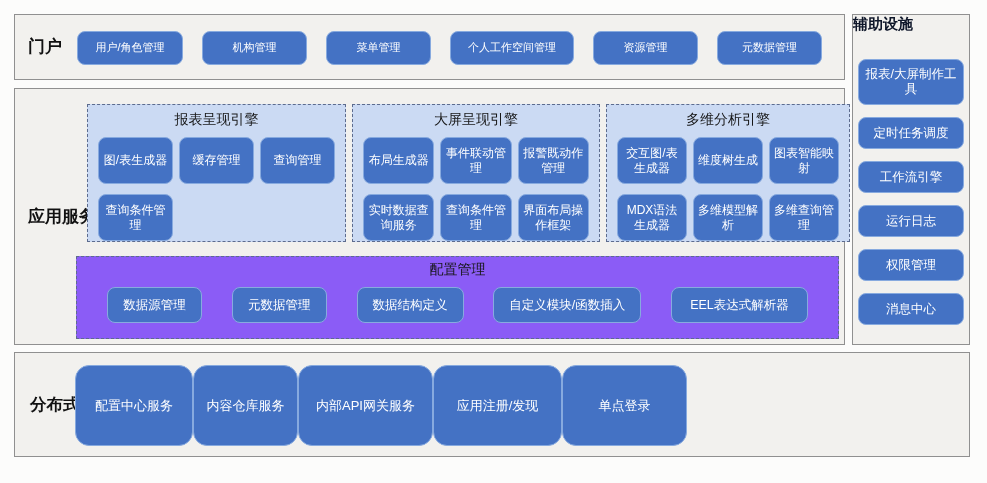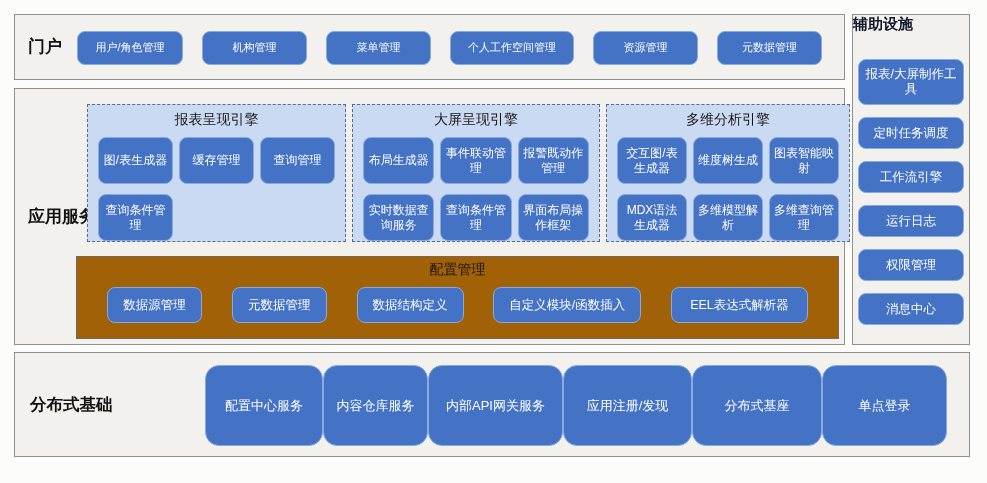--- a/index.html
+++ b/index.html
@@ -24,33 +24,33 @@
   .portal-row .btn { height:34px; font-size:11px; }
 
   .groups-row { position:absolute; left:72px; top:15px; display:flex; gap:6px; }
   .group { box-sizing:border-box; height:138px; background:#cbdaf3;
            border:1.5px dashed #5d6c8e; padding:6px 10px 0; }
   .group-title { text-align:center; font-size:14px; color:#161616; margin-bottom:8px; }
   .group-grid { display:grid; grid-template-columns:repeat(3,1fr); gap:10px 6px; }
   .group-grid .btn { height:47px; font-size:12px; }
 
   .config-box { position:absolute; left:61px; top:167px; width:763px; height:83px;
-                background:#a16207; border:1.5px dashed #5d6c8e; box-sizing:border-box;
+                background:#8b5cf6; border:1.5px dashed #5d6c8e; box-sizing:border-box;
                 padding:4px 30px 0; }
   .config-row { display:flex; justify-content:space-between; margin-top:6px;gap:12px; }
   .config-row .btn { height:36px; font-size:12.5px; }
 
   .aux-title { text-align:left; font-weight:bold; font-size:15px; color:#0f172a; }
   .aux-col { display:flex; flex-direction:column; align-items:center; gap:12px; margin-top:25px; }
   .aux-col .btn { width:106px; font-size:12.5px; }
   .aux-col .btn.tall { height:46px; }
   .aux-col .btn.short { height:32px; }
 
   .dist-row { position:absolute; left:60px; top:12px; width:872px; height:81px;
-              display:flex; justify-content:flex-end; align-items:center; }
+              display:flex; justify-content:flex-start; align-items:center; }
   .dist-row .btn { height:81px; border-radius:14px; font-size:13px; }
 </style>
 </head>
 <body>
 
 <div class="canvas">
 
   <section class="panel panel-portal">
     <div class="vlabel">门户</div>
     <div class="portal-row">
@@ -126,18 +126,17 @@
     </div>
   </aside>
 
   <section class="panel panel-dist">
     <div class="vlabel">分布式基础</div>
     <div class="dist-row">
       <div class="btn" style="width:118px">配置中心服务</div>
       <div class="btn" style="width:105px">内容仓库服务</div>
       <div class="btn" style="width:135px">内部API网关服务</div>
       <div class="btn" style="width:129px">应用注册/发现</div>
-      <div class="btn" style="width:130px">分布式基座</div>
       <div class="btn" style="width:125px">单点登录</div>
     </div>
   </section>
 
 </div>
 
 </body></html>

